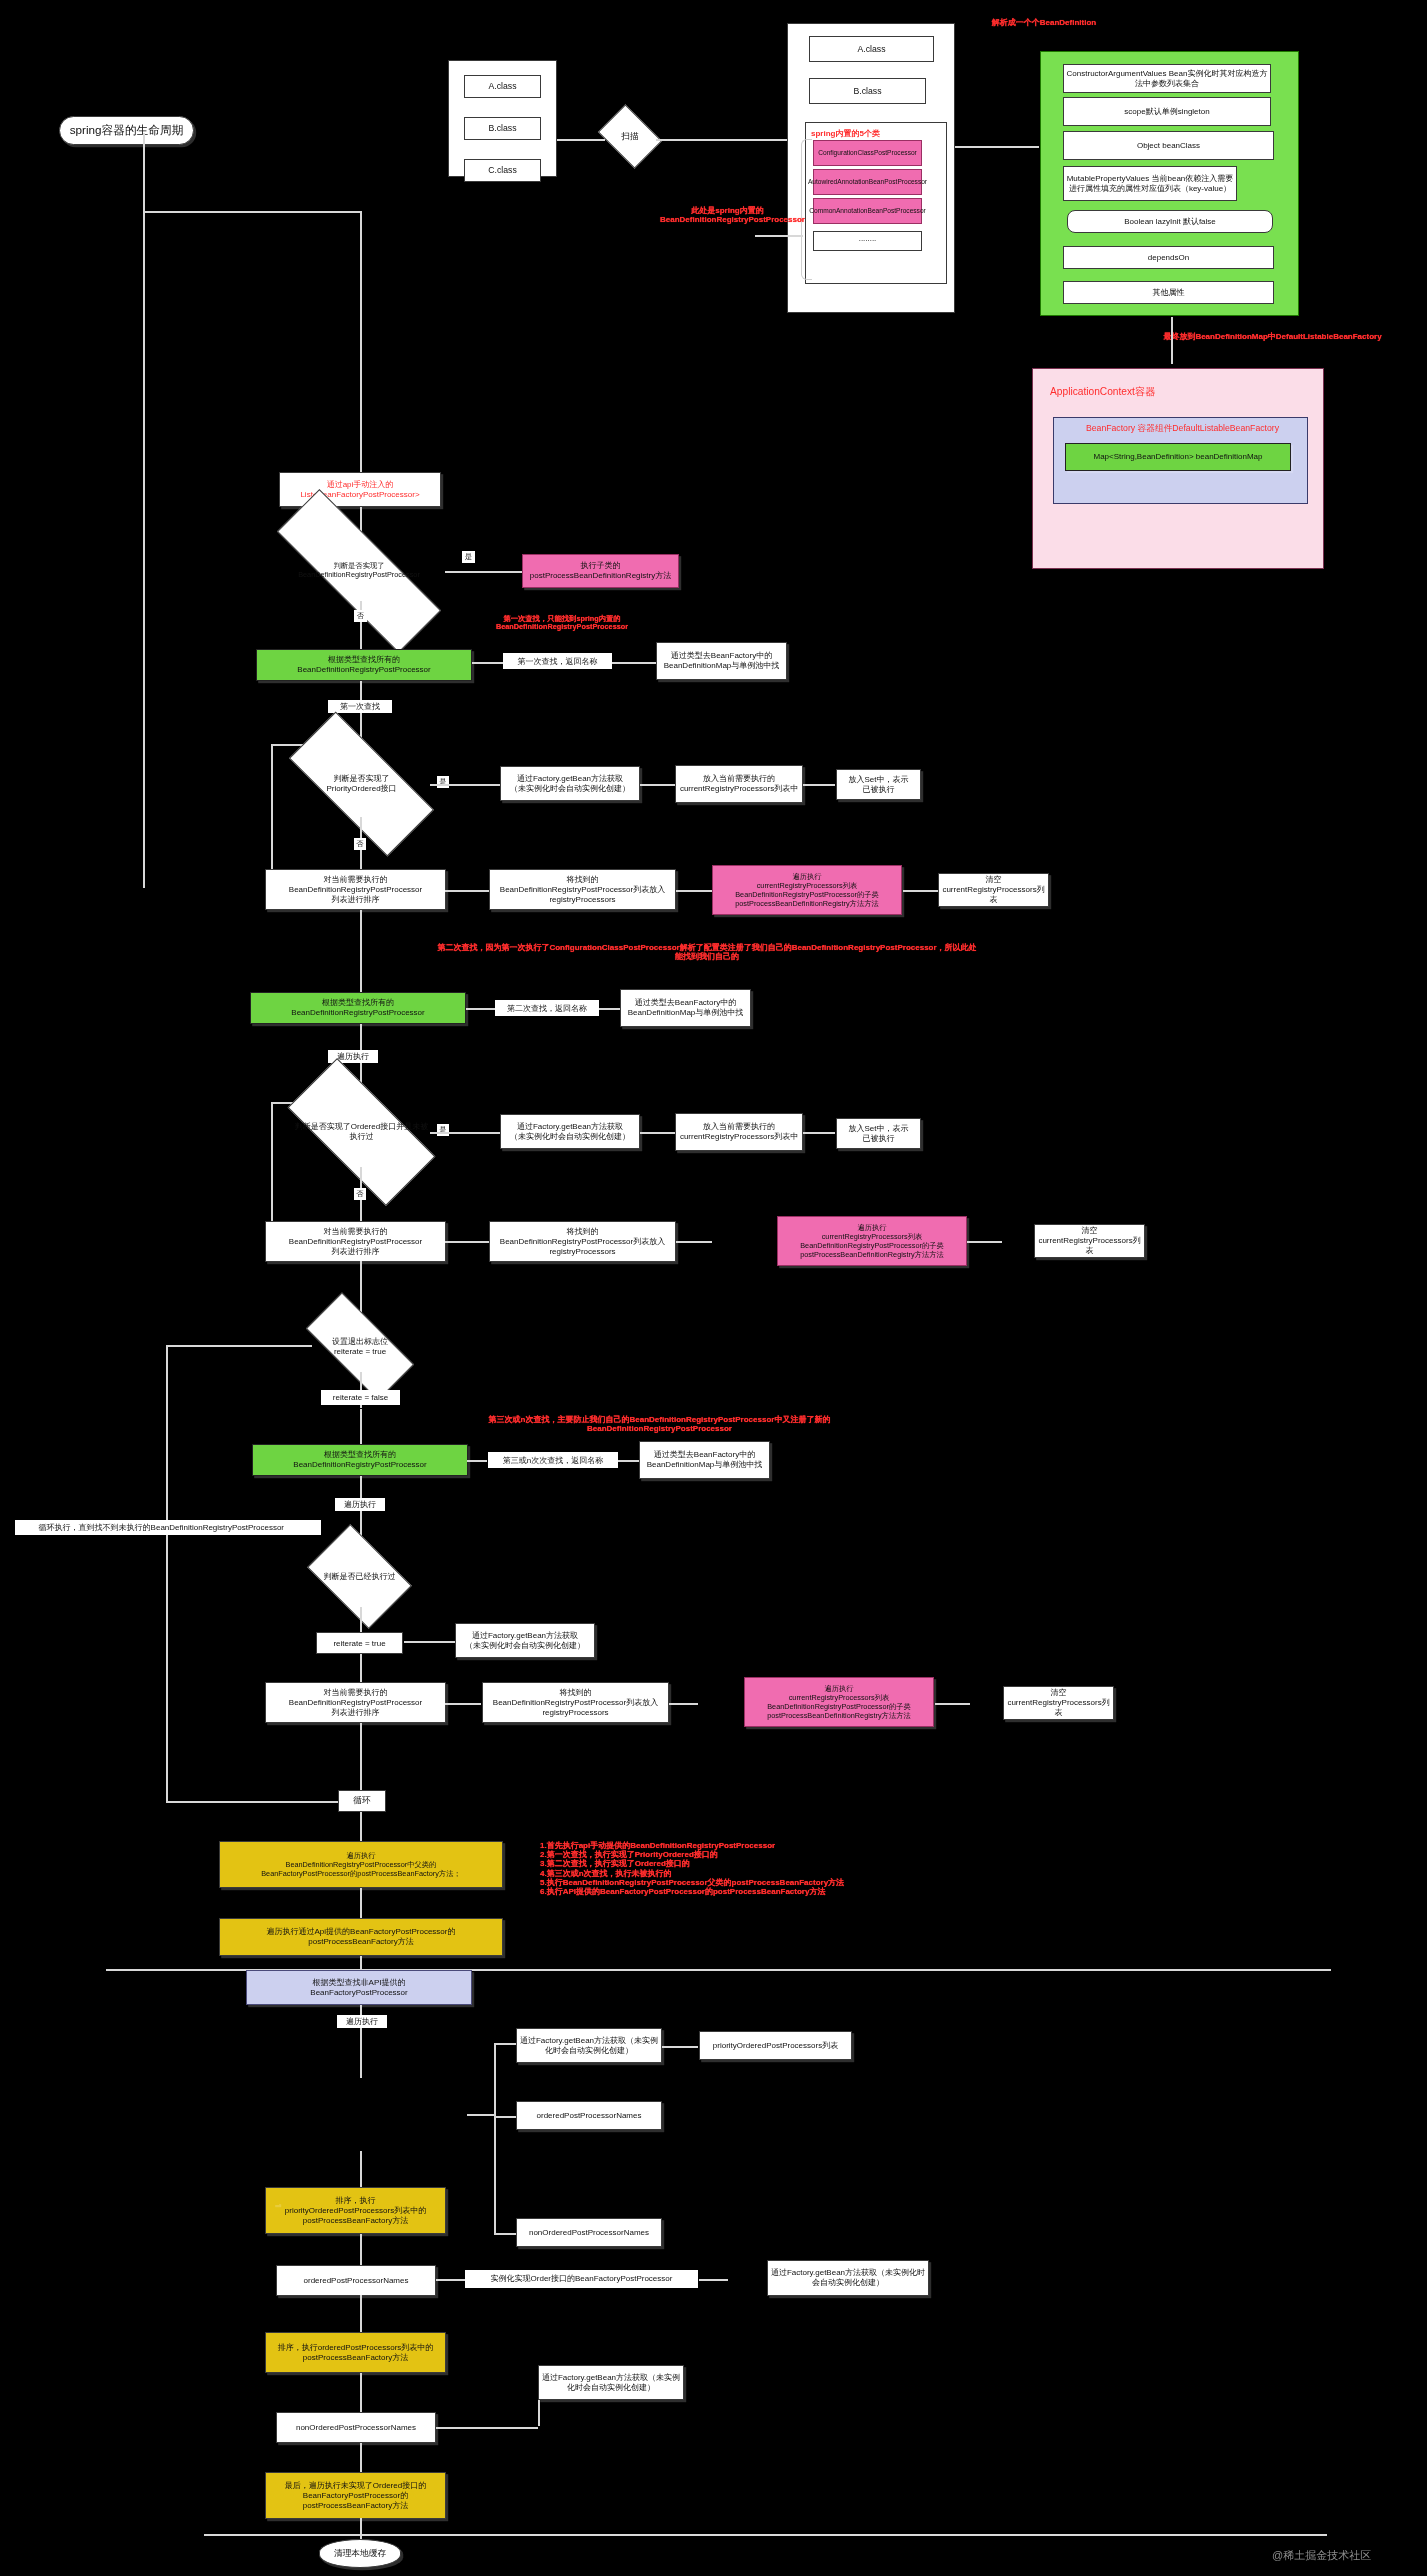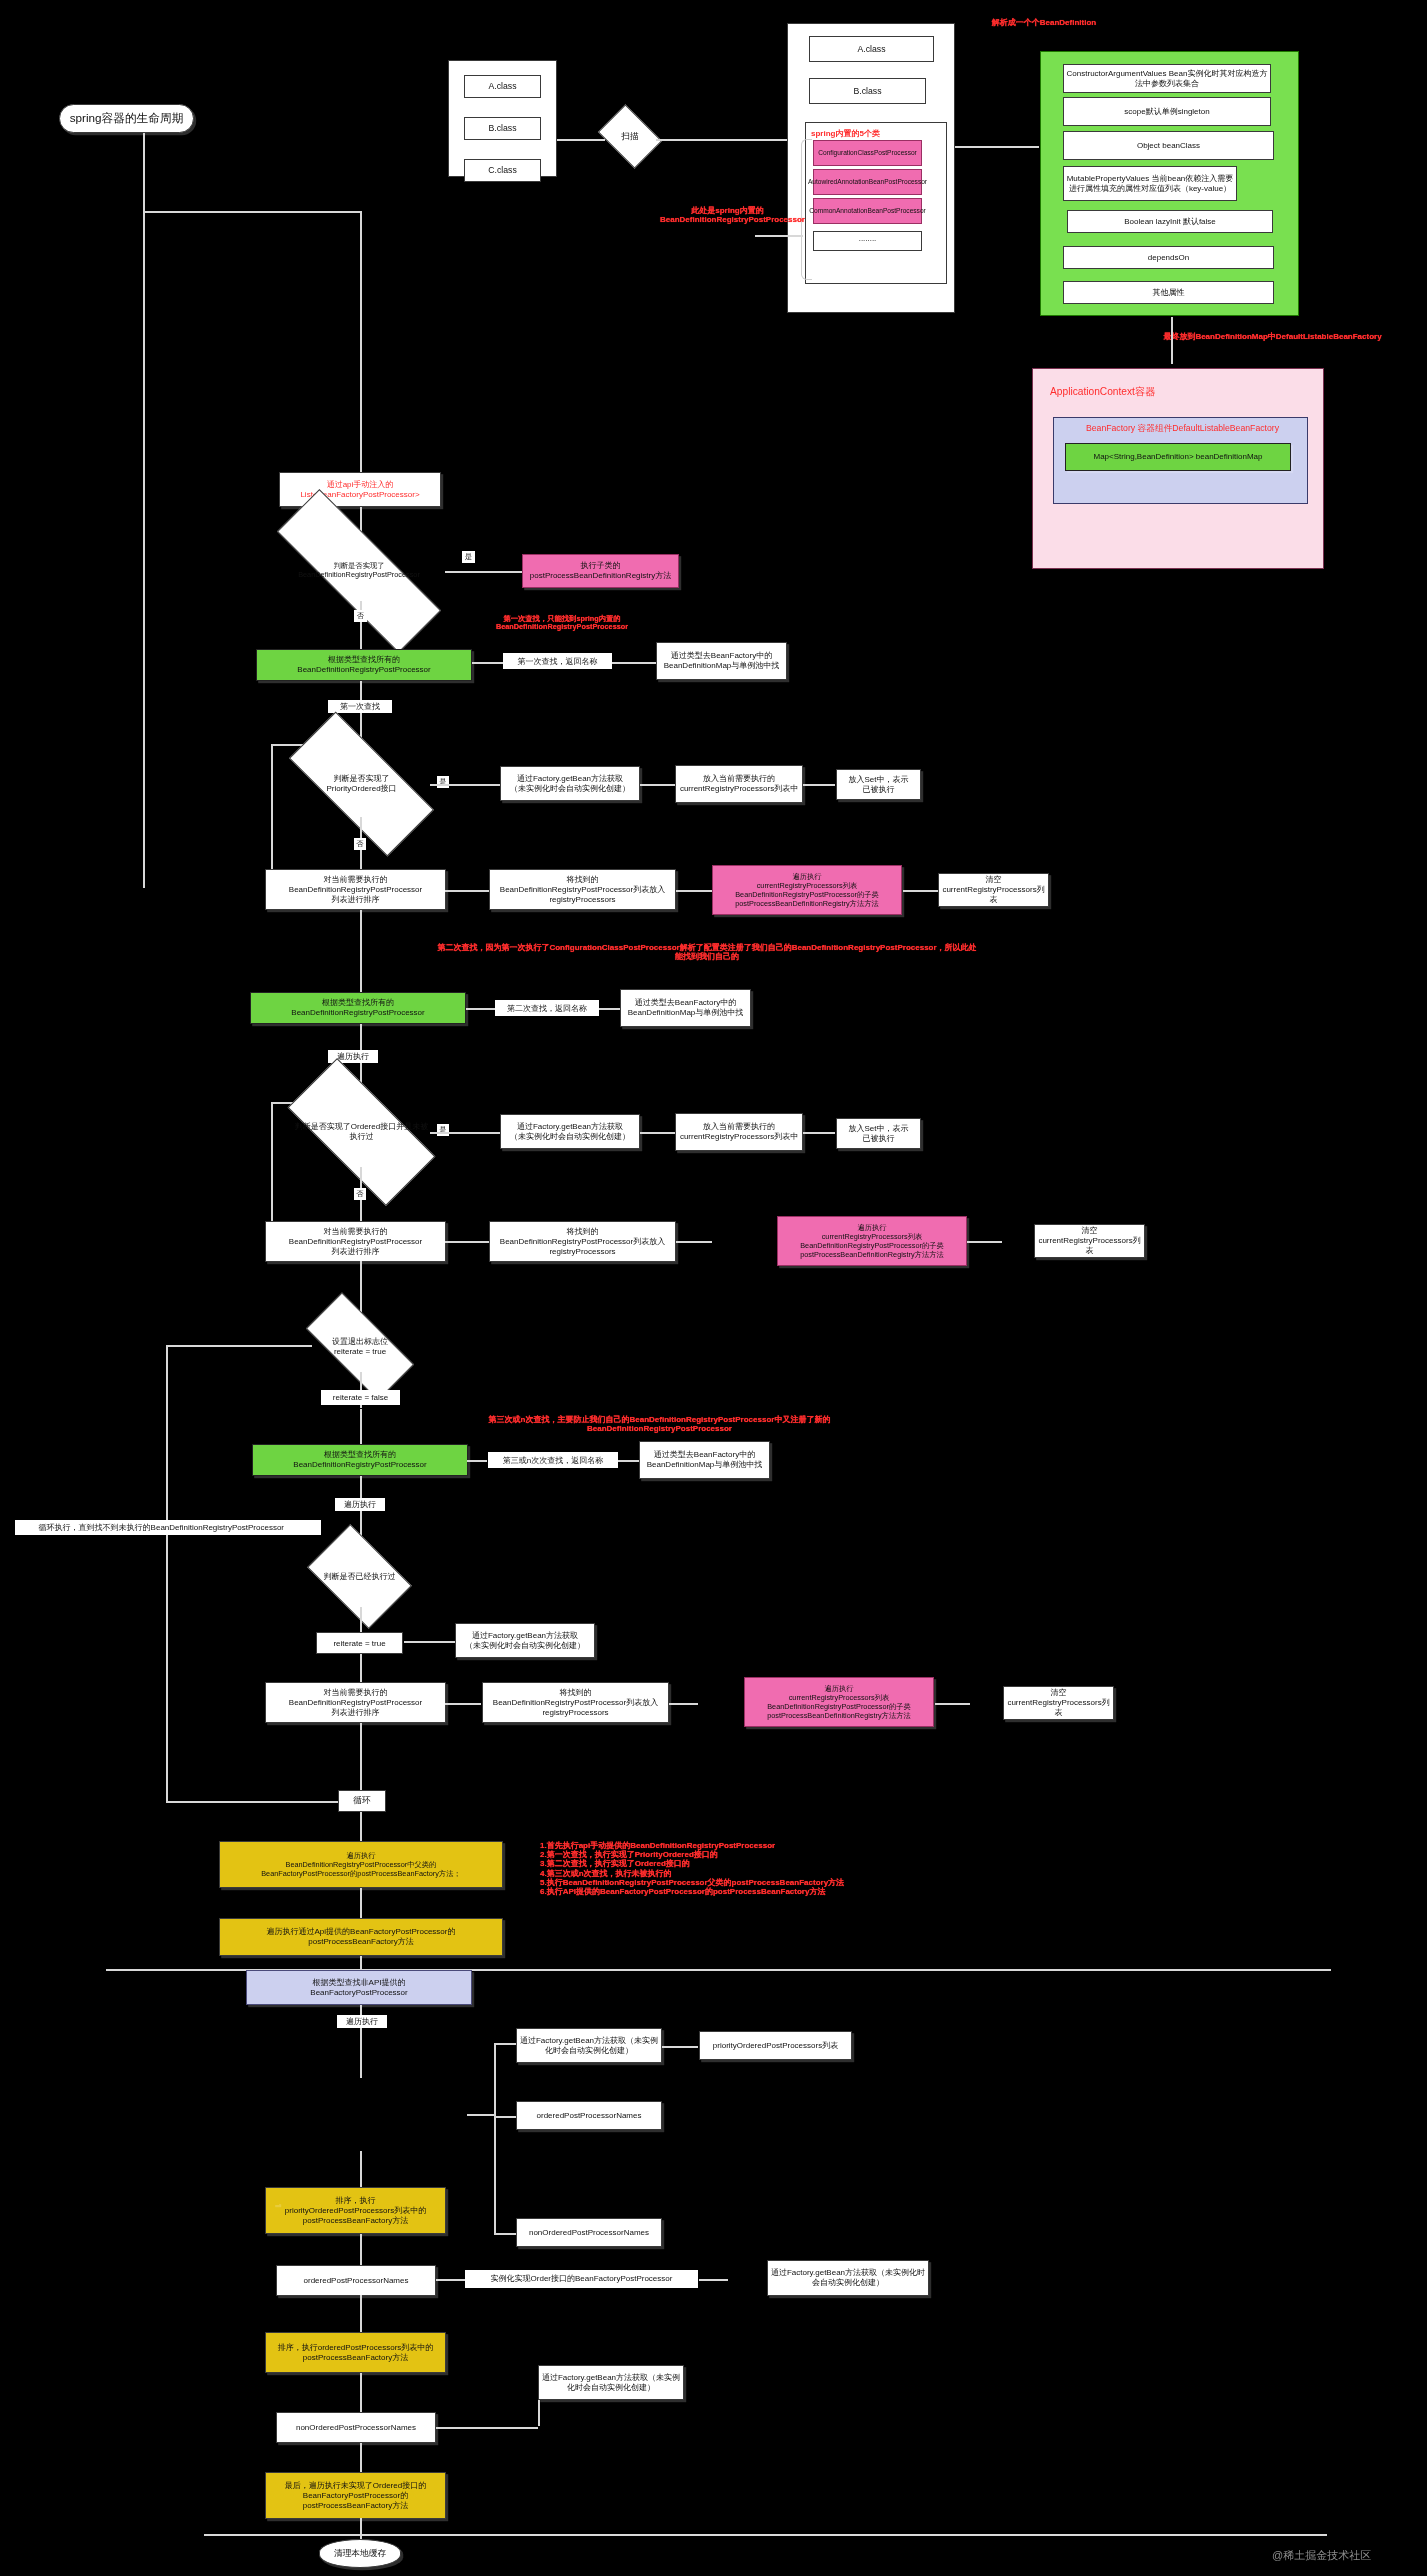--- a/index.html
+++ b/index.html
@@ -19,21 +19,21 @@
   .yellow{background:#e3c313;border:0.7px solid #3a3a3a;}
   .redtxt{color:#ff2d2d;}
   .redtxt-b{color:#ff2d2d;font-weight:bold;}
   .label{position:absolute;background:#fff;color:#111;display:flex;align-items:center;
          justify-content:center;text-align:center;border:none;padding:0.7px 2.2px;box-sizing:border-box;}
   .diamond{position:absolute;}
   .diamond .dshape{position:absolute;inset:0;background:#fff;border:0.7px solid #3a3a3a;
         transform:rotate(45deg);}
   .diamond .dtext{position:absolute;inset:0;display:flex;align-items:center;justify-content:center;
         text-align:center;color:#111;line-height:1.2;z-index:2;padding:0 1.5px;box-sizing:border-box;}
-  .stadium{border-radius:19px;}
+  .stadium{border-radius:19px;margin-top:12px;}
   .cyl{border-radius:50%/13px;}
   .ln{position:absolute;background:#d8d8d8;}
   .lnh{height:1.5px;}
   .lnv{width:1.5px;}
   .redblock{position:absolute;color:#ff2d2d;font-weight:bold;line-height:1.15;
             text-shadow:0 0 0.7px #ff2d2d;}
   .wm{position:absolute;color:#bdbdbd;opacity:.75;}
   .brace{position:absolute;border:1.5px solid #d0d0d0;border-right:none;border-radius:5.8px 0 0 5.8px;}
   .inner{position:absolute;box-sizing:border-box;background:#fff;border:0.7px solid #3a3a3a;
          display:flex;align-items:center;justify-content:center;text-align:center;color:#111;
@@ -75,21 +75,21 @@
   <div class="ln lnh" style="left:755px;top:235px;width:48px;"></div>
 
   <div class="redblock f11" style="left:964px;top:17.5px;width:160px;text-align:center;">解析成一个个BeanDefinition</div>
   <div class="ln lnh" style="left:955px;top:146px;width:84px;"></div>
 
   <div class="node greenbox plain" style="left:1040px;top:51px;width:259px;height:265px;"></div>
   <div class="inner f11" style="left:1063px;top:64px;width:208px;height:29px;">ConstructorArgumentValues Bean实例化时其对应构造方法中参数列表集合</div>
   <div class="inner f11" style="left:1063px;top:97px;width:208px;height:29px;">scope默认单例singleton</div>
   <div class="inner f11" style="left:1063px;top:131px;width:211px;height:29px;">Object beanClass</div>
   <div class="inner f11" style="left:1063px;top:166px;width:174px;height:35px;">MutablePropertyValues 当前bean依赖注入需要进行属性填充的属性对应值列表（key-value）</div>
-  <div class="inner f11" style="left:1067px;top:210px;width:206px;height:23px;">Boolean lazyInit 默认false</div>
+  <div class="inner f11" style="left:1067px;top:210px;width:206px;height:23px;border-radius:8px;">Boolean lazyInit 默认false</div>
   <div class="inner f11" style="left:1063px;top:246px;width:211px;height:23px;">dependsOn</div>
   <div class="inner f11" style="left:1063px;top:281px;width:211px;height:23px;">其他属性</div>
 
   <div class="redblock f11" style="left:1152px;top:332px;width:241px;text-align:center;white-space:pre-line;">最终放到BeanDefinitionMap中DefaultListableBeanFactory</div>
   <div class="ln lnv" style="left:1171px;top:317px;height:47px;"></div>
 
   <div class="node pinkpane plain" style="left:1032px;top:368px;width:292px;height:201px;"></div>
   <div style="position:absolute;left:1050px;top:383px;width:219px;height:17.5px;display:flex;align-items:center;" class="f14 redtxt">ApplicationContext容器</div>
   <div class="node plain" style="left:1053px;top:417px;width:255px;height:87px;background:#ccd0ef;border:0.7px solid #3a3a6a;"></div>
   <div style="position:absolute;left:1062px;top:421px;width:241px;height:16px;display:flex;align-items:center;justify-content:center;" class="f12 redtxt">BeanFactory 容器组件DefaultListableBeanFactory</div>

